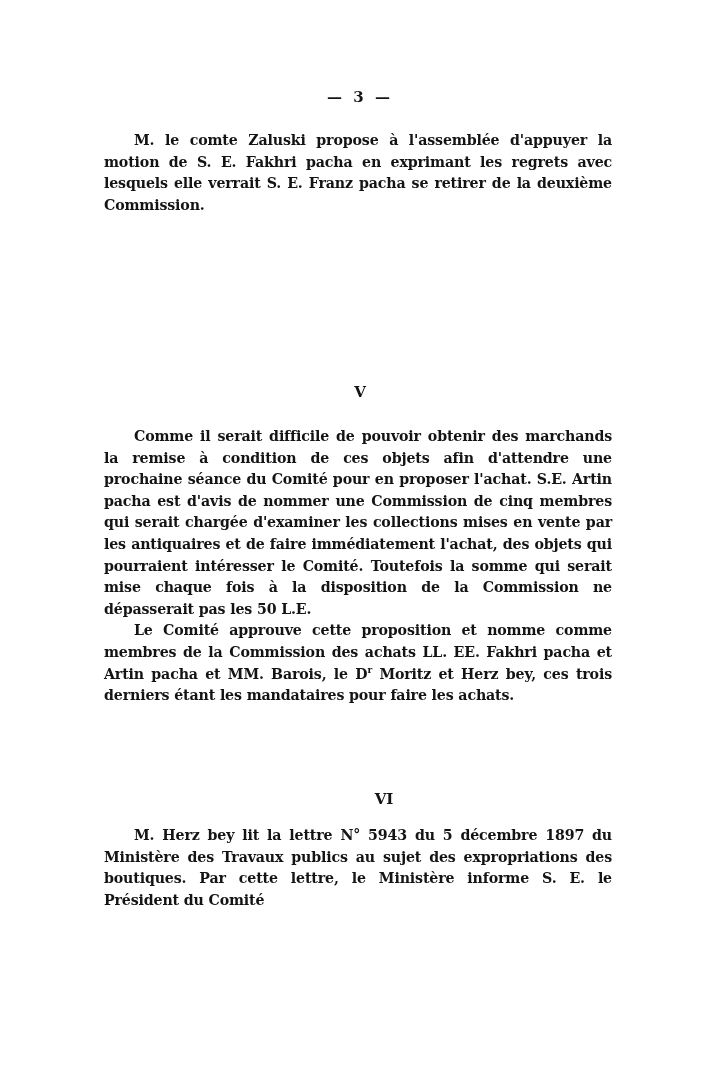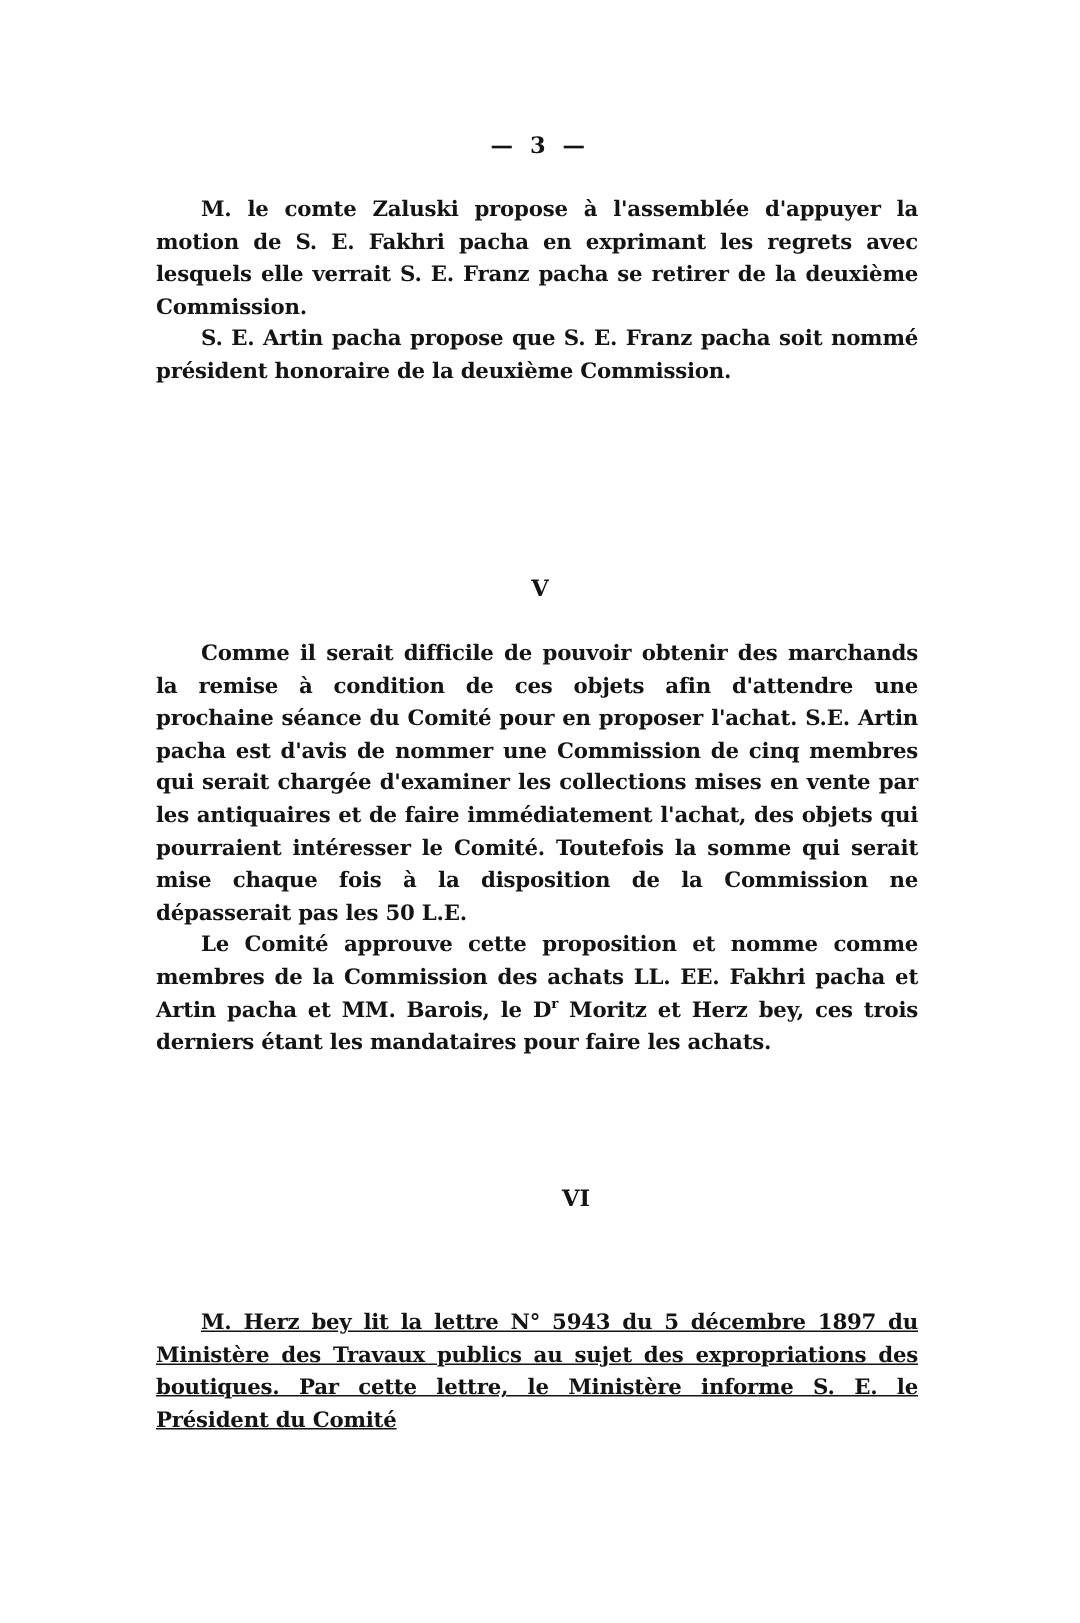--- a/index.html
+++ b/index.html
@@ -9,31 +9,30 @@
                  font-size:15px; font-weight:bold; letter-spacing:3px; }
   .block { position:absolute; left:104px; width:508px; }
   .para { margin:0; font-size:14.2px; line-height:21.6px; font-weight:bold;
           text-align:justify; text-indent:30px; letter-spacing:-0.15px; word-spacing:0px; }
   .heading { position:absolute; left:0; width:720px; text-align:center;
              font-size:15px; font-weight:bold; }
   #b1 { top:130px; }
   #h5 { top:383px; }
   #b2 { top:426px; }
   #h6 { top:790px;margin-left:24px; }
-  #b3 { top:872px;text-decoration:underline; }
+  #b3 { top:825px; }
   sup { font-size:9px; line-height:0; vertical-align:super; }
 </style>
 </head>
 <body>
 
 <div class="page-number">— 3 —</div>
 
 <div class="block" id="b1">
   <p class="para">M. le comte Zaluski propose à l'assemblée d'appuyer la motion de S. E. Fakhri pacha en exprimant les regrets avec lesquels elle verrait S. E. Franz pacha se retirer de la deuxième Commission.</p>
-  <p class="para">S. E. Artin pacha propose que S. E. Franz pacha soit nommé président honoraire de la deuxième Commission.</p>
 </div>
 
 <div class="heading" id="h5">V</div>
 
 <div class="block" id="b2">
   <p class="para">Comme il serait difficile de pouvoir obtenir des marchands la remise à condition de ces objets afin d'attendre une prochaine séance du Comité pour en proposer l'achat. S.E. Artin pacha est d'avis de nommer une Commission de cinq membres qui serait chargée d'examiner les collections mises en vente par les antiquaires et de faire immédiatement l'achat, des objets qui pourraient intéresser le Comité. Toutefois la somme qui serait mise chaque fois à la disposition de la Commission ne dépasserait pas les 50 L.E.</p>
   <p class="para"><span>Le Comité approuve cette proposition et nomme comme membres de la Commission des achats LL. EE. Fakhri pacha et Artin pacha et MM. Barois, le D</span><sup>r</sup><span> Moritz et Herz bey, ces trois derniers étant les mandataires pour faire les achats.</span></p>
 </div>
 
 <div class="heading" id="h6">VI</div>

